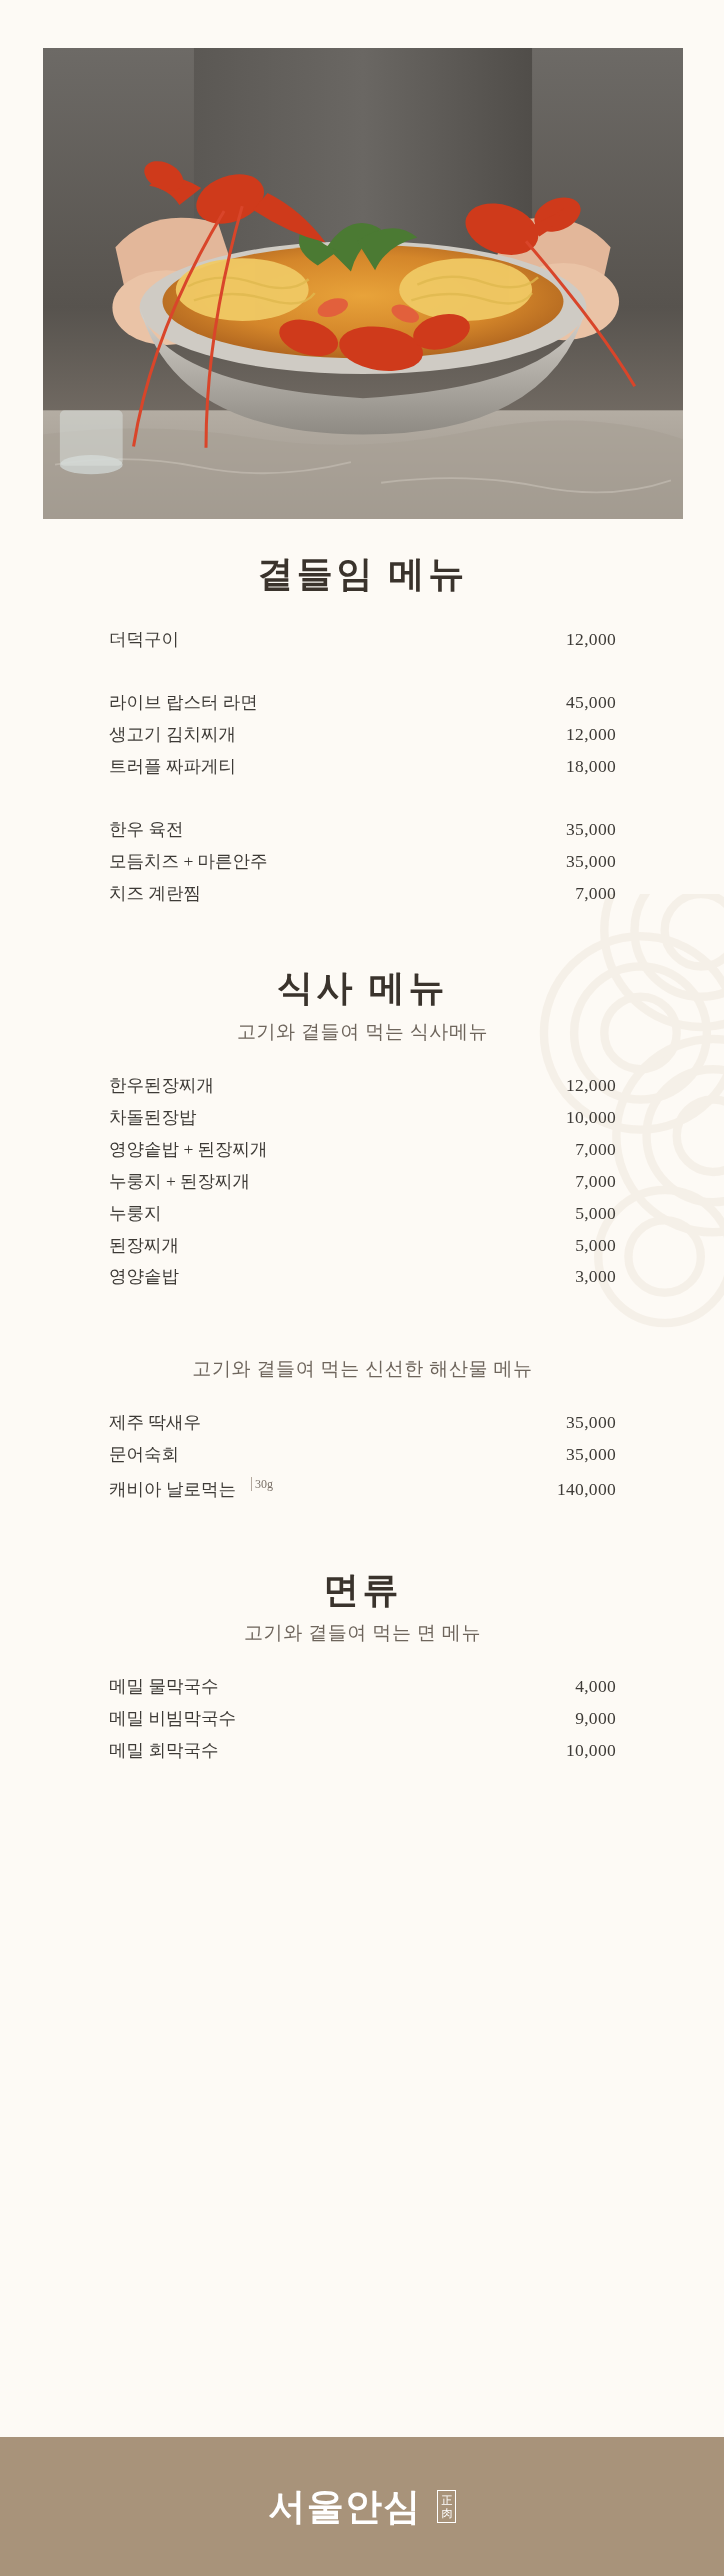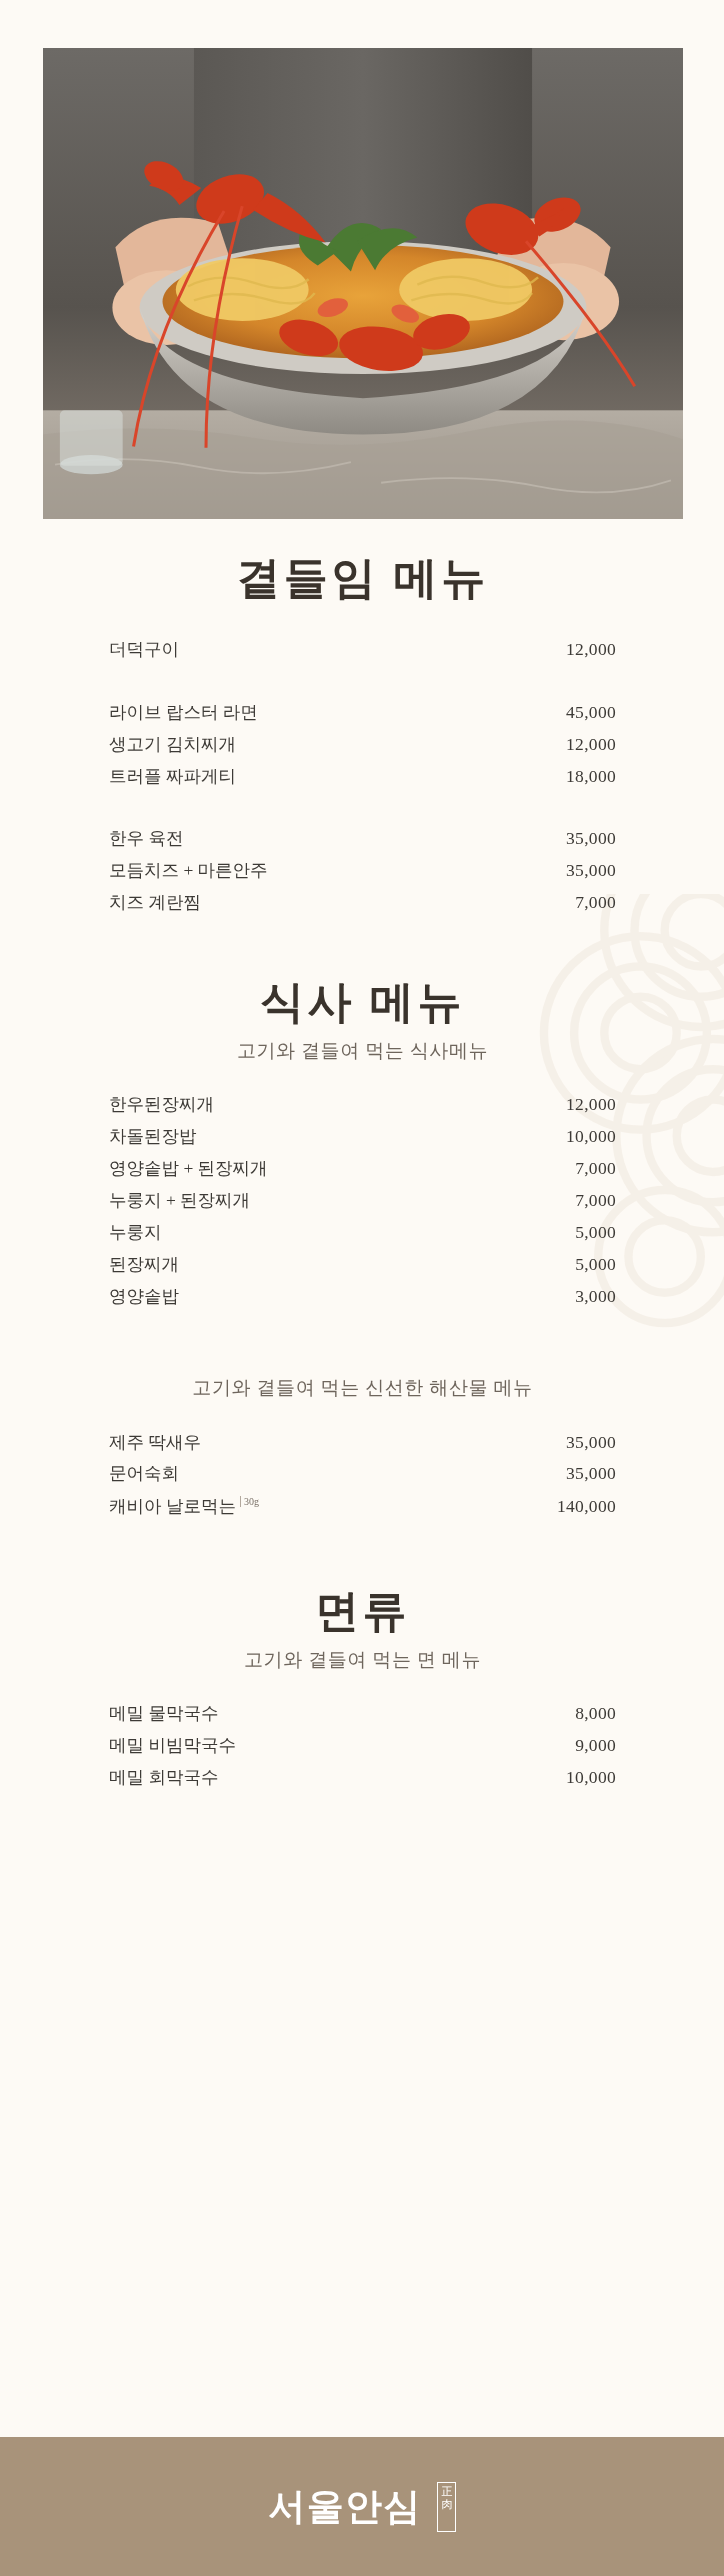--- a/index.html
+++ b/index.html
@@ -47,21 +47,21 @@
 
   
   .section {
     width: 640px;
     margin: 0 auto;
   }
   .section-head {
     text-align: center;
   }
   .section-title {
-    font-size: 44px;
+    font-size: 36px;
     letter-spacing: 3.6px;
     font-weight: bold;
     color: #3a332c;
     margin: 0;
     line-height: 1.2;
   }
   .section-sub {
     font-size: 19px;
     color: #6e655c;
     letter-spacing: 0.6px;
@@ -82,24 +82,24 @@
     justify-content: space-between;
     font-size: 17.5px;
     line-height: 1.0;
     padding: 7.2px 0;
     color: #3d3a36;
   }
   .menu-name {
     white-space: nowrap;
   }
   .menu-name .sup {
-    font-size: 10px;
+    font-size: 12px;
     color: #7a7067;
     vertical-align: super;
-    margin-left: 4px;
+    margin-left: 15px;
     border-left: 0.6px solid #b3a89d;
     padding-left: 3px;
   }
   .menu-price {
     white-space: nowrap;
     letter-spacing: 0.3px;
   }
 
   
   .footer {
@@ -109,20 +109,21 @@
     width: 725px;
     height: 139px;
     background: #a8937a;
     display: flex;
     align-items: center;
     justify-content: center;
     z-index: 2;
   }
   .brand {
     display: flex;
+    align-items: center;
     gap: 16px;
   }
   .brand-name {
     font-size: 37px;
     color: #ffffff;
     letter-spacing: 1.2px;
     font-weight: bold;
     font-family: "Liberation Serif", serif;
   }
   .brand-stamp {
@@ -366,21 +367,21 @@
 
   <section class="section" style="margin-top:63px;">
     <div class="section-head">
       <h2 class="section-title">면류</h2>
       <div class="section-sub">고기와 곁들여 먹는 면 메뉴</div>
     </div>
 
     <div class="menu-group" style="margin-top:25px;">
       <div class="menu-row">
         <span class="menu-name">메밀 물막국수</span>
-        <span class="menu-price">8,000</span>
+        <span class="menu-price">4,000</span>
       </div>
       <div class="menu-row">
         <span class="menu-name">메밀 비빔막국수</span>
         <span class="menu-price">9,000</span>
       </div>
       <div class="menu-row">
         <span class="menu-name">메밀 회막국수</span>
         <span class="menu-price">10,000</span>
       </div>
     </div>

